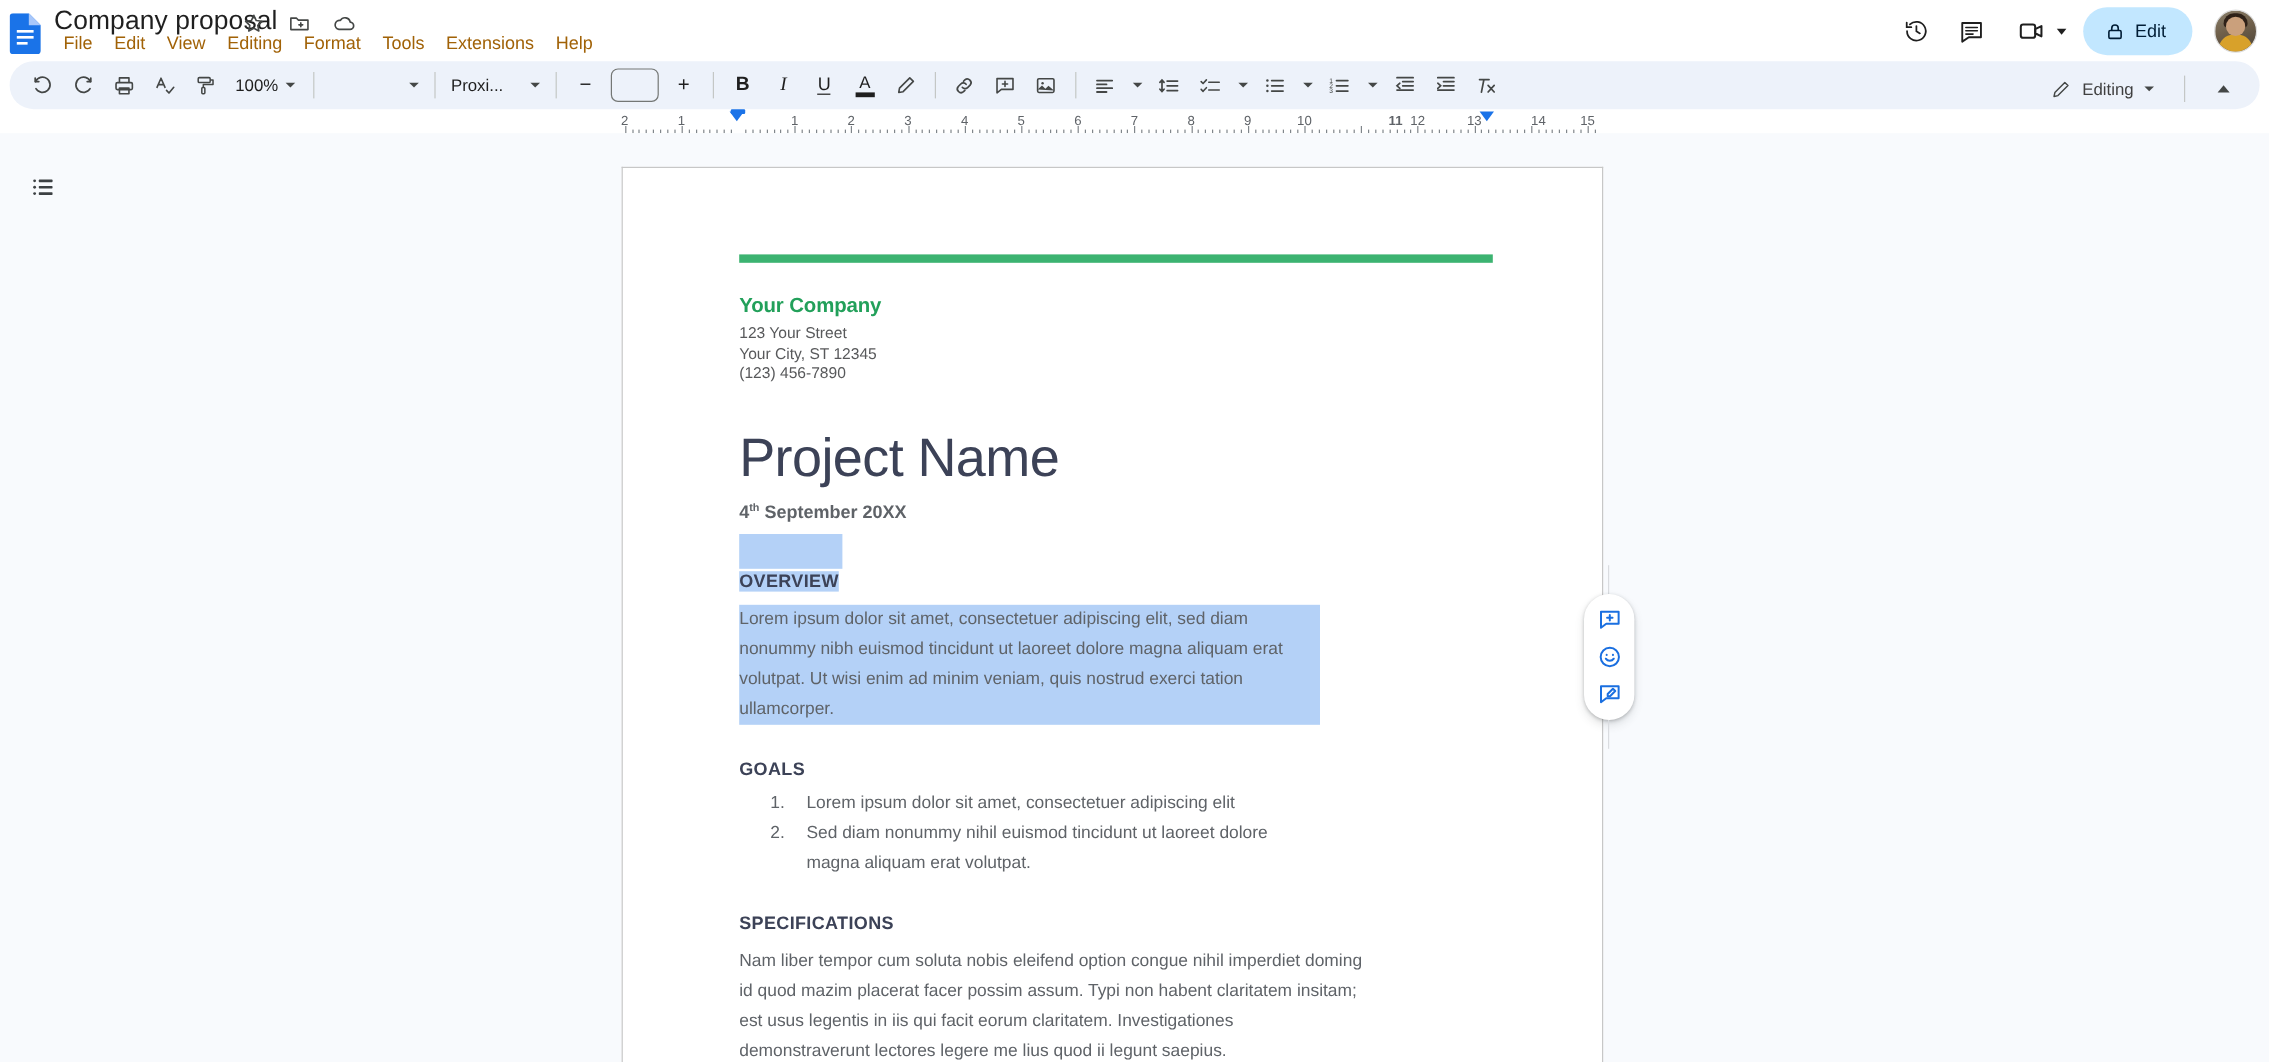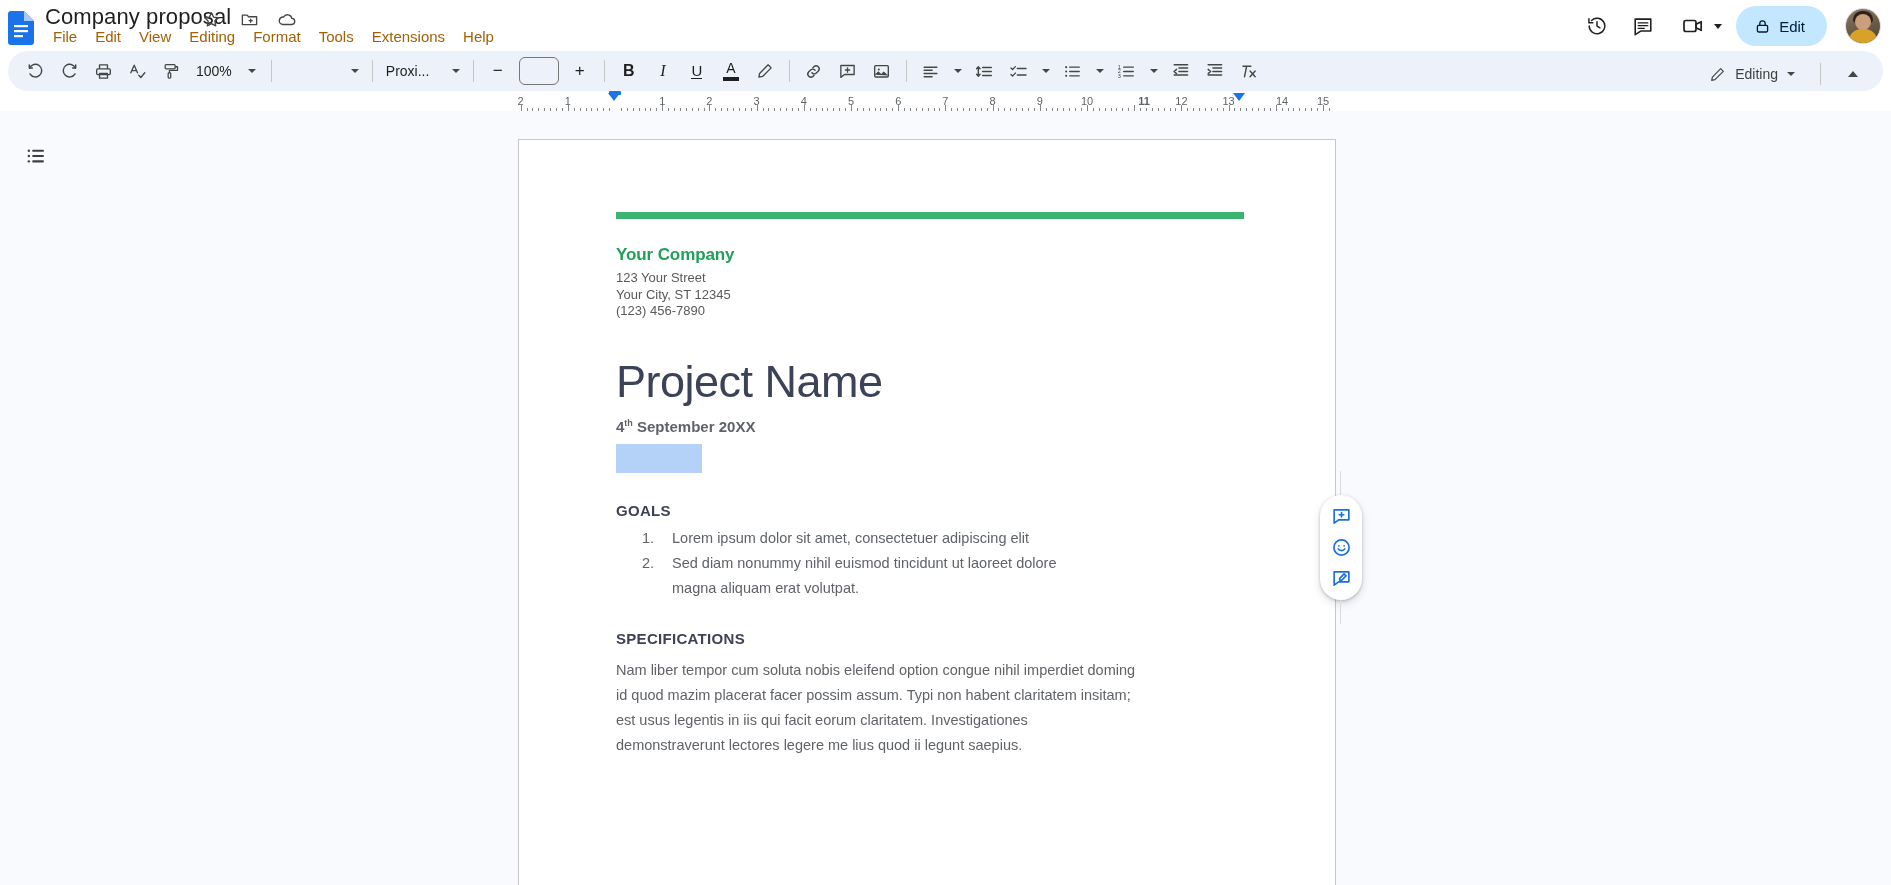--- a/index.html
+++ b/index.html
@@ -44,21 +44,21 @@
   .toolbar-wrap{position:absolute;left:0;top:48px;width:1891px;height:44px;background:#ffffff;}
   .toolbar{
     position:absolute;left:8px;top:3px;width:1875px;height:40px;
     background:#edf2fa;border-radius:20px;display:flex;align-items:center;padding:0 10px;box-sizing:border-box;
   }
   .tb{
     height:28px;min-width:28px;border-radius:4px;display:flex;align-items:center;justify-content:center;
     cursor:pointer;color:#444746;margin:0 3px;padding:0 3px;box-sizing:border-box;
   }
   .tb-sep{width:1px;height:22px;background:#c4c7c5;margin:0 7px;}
-  .zoomsel{display:flex;align-items:center;gap:16px;padding:0 8px;height:28px;border-radius:4px;cursor:pointer;}
+  .zoomsel{display:flex;align-items:center;gap:6px;padding:0 8px;height:28px;border-radius:4px;cursor:pointer;}
   .zoomsel .zv{font-size:14px;color:#1f1f1f;}
   .stylesel{width:112px;}
   .fontsel{display:flex;align-items:center;justify-content:space-between;width:86px;height:28px;border-radius:4px;cursor:pointer;padding:0 6px;box-sizing:border-box;}
   .fontsel .fv{font-size:14px;color:#1f1f1f;overflow:hidden;white-space:nowrap;}
   .sizebox{
     width:38px;height:26px;border:1px solid #747775;border-radius:6px;background:#edf2fa;
     display:flex;align-items:center;justify-content:center;font-size:14px;color:#1f1f1f;margin:0 4px;cursor:text;
   }
   .caret{width:0;height:0;border-left:4px solid transparent;border-right:4px solid transparent;border-top:4px solid #444746;}
   .editing-mode{
@@ -417,21 +417,21 @@
       <div class="num" style="left: 380.2px;">6</div>
       <div class="tick major" style="left: 380.2px;"></div>
       <div class="num" style="left: 427.4px;">7</div>
       <div class="tick major" style="left: 427.4px;"></div>
       <div class="num" style="left: 474.6px;">8</div>
       <div class="tick major" style="left: 474.6px;"></div>
       <div class="num" style="left: 521.8px;">9</div>
       <div class="tick major" style="left: 521.8px;"></div>
       <div class="num" style="left: 569px;">10</div>
       <div class="tick major" style="left: 569px;"></div>
-      <div class="num" style="left: 626px; font-weight: bold;">11</div>
+      <div class="num" style="left: 645px; font-weight: bold;">11</div>
       <div class="tick major" style="left: 616.2px;"></div>
       <div class="num" style="left: 663.4px;">12</div>
       <div class="tick major" style="left: 663.4px;"></div>
       <div class="num" style="left: 710.6px;">13</div>
       <div class="tick major" style="left: 710.6px;"></div>
       <div class="num" style="left: 764px;">14</div>
       <div class="tick major" style="left: 757.8px;"></div>
       <div class="num" style="left: 805px;">15</div>
       <div class="tick major" style="left: 805px;"></div>
       <div class="tick minor" style="left: 9px;"></div>
@@ -573,20 +573,24 @@
       <div class="addr-line">(123) 456-7890</div>
 
       <h1 class="proj-title">Project Name</h1>
 
       <div class="proj-date">
         <span>4</span><sup>th</sup><span> September 20XX</span>
       </div>
 
       <div class="gap-sel" style="margin-top:9px;"></div>
 
+      <div style="margin-top:2px;">
+        <div class="sec-head sel">OVERVIEW</div>
+        <p class="body-p sel" style="margin-top:10px;max-width:484px;">Lorem ipsum dolor sit amet, consectetuer adipiscing elit, sed diam nonummy nibh euismod tincidunt ut laoreet dolore magna aliquam erat volutpat. Ut wisi enim ad minim veniam, quis nostrud exerci tation ullamcorper.</p>
+      </div>
 
       <div style="margin-top:29px;">
         <div class="sec-head">GOALS</div>
         <ol class="goals">
           <li>Lorem ipsum dolor sit amet, consectetuer adipiscing elit</li>
           <li style="max-width:432px;">Sed diam nonummy nihil euismod tincidunt ut laoreet dolore magna aliquam erat volutpat.</li>
         </ol>
       </div>
 
       <div style="margin-top:29px;">

